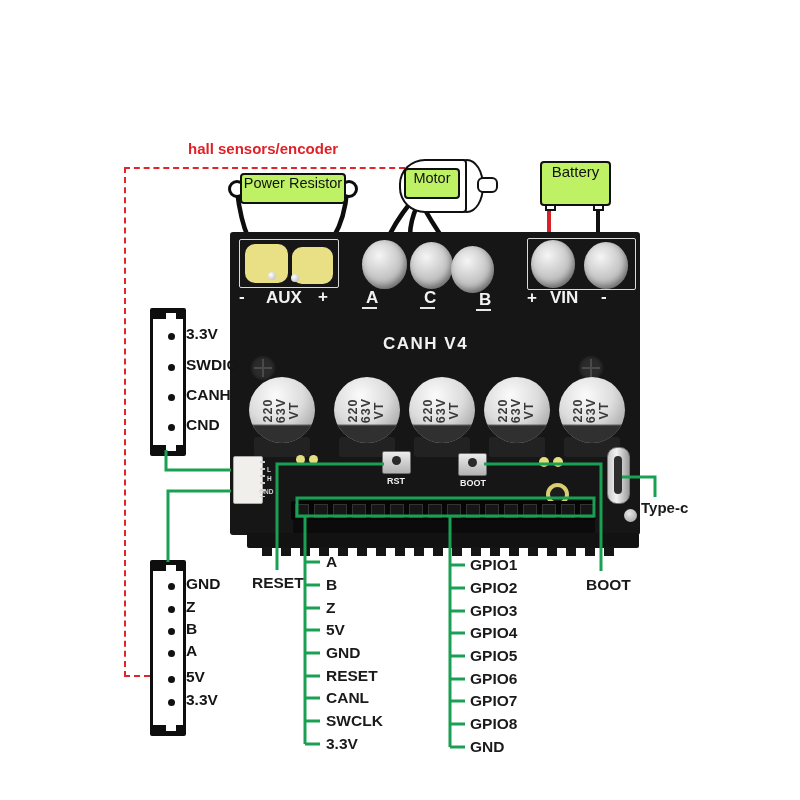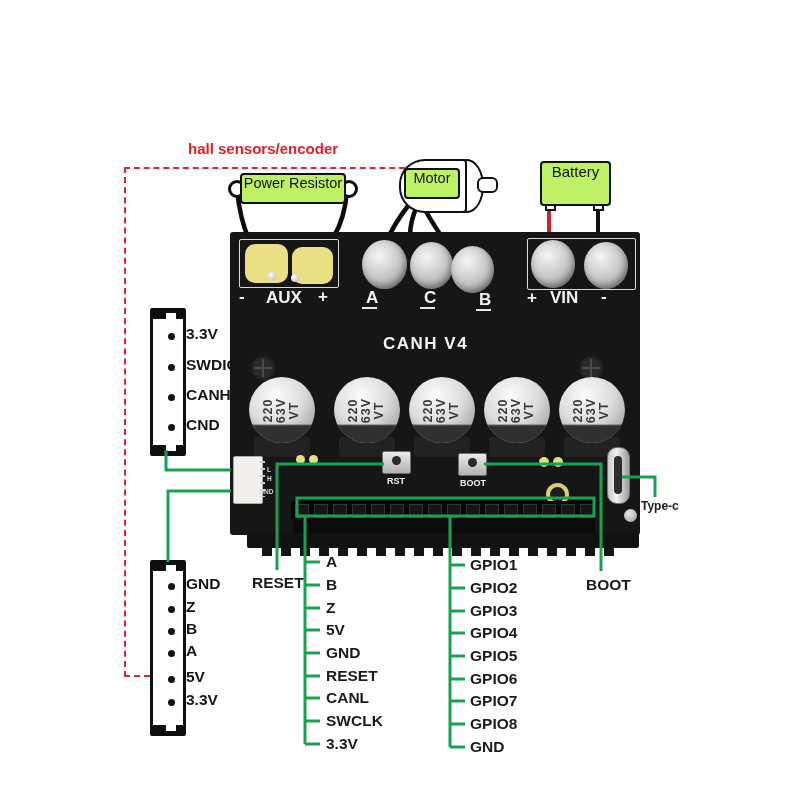--- a/index.html
+++ b/index.html
@@ -284,21 +284,21 @@
     <path d="M384,464 L277,464 L277,570" class="gw" stroke="#1aa053" stroke-width="3" fill="none"></path>
     <path d="M484,464 L601,464 L601,571" class="gw" stroke="#1aa053" stroke-width="3" fill="none"></path>
     <rect x="297" y="498" width="297" height="18" fill="none" class="gw" stroke="#1aa053" stroke-width="3"></rect>
     <path d="M622,477 L655,477 L655,497" class="gw" stroke="#1aa053" stroke-width="3" fill="none"></path>
   <path d="M305,516 L305,744 M305,562 L320,562 M305,585 L320,585 M305,608 L320,608 M305,630 L320,630 M305,653 L320,653 M305,676 L320,676 M305,698 L320,698 M305,721 L320,721 M305,744 L320,744" class="gw" stroke="#1aa053" stroke-width="3" fill="none"></path>
       <path d="M450,516 L450,747 M450,565 L465,565 M450,588 L465,588 M450,611 L465,611 M450,633 L465,633 M450,656 L465,656 M450,679 L465,679 M450,701 L465,701 M450,724 L465,724 M450,747 L465,747" class="gw" stroke="#1aa053" stroke-width="3" fill="none"></path>
     </svg>
 
   <div class="green-label" style="left:252px;top:574px;">RESET</div>
   <div class="green-label" style="left:586px;top:576px;">BOOT</div>
-  <div class="green-label" style="left:641px;top:499px;font-size:12px;">Type-c</div>
+  <div class="green-label" style="left:641px;top:499px;font-size:15px;">Type-c</div>
 
   <div id="pinout-left">
       <div class="ladder-label" style="left:326px;top:553px;">A</div>
       <div class="ladder-label" style="left:326px;top:576px;">B</div>
       <div class="ladder-label" style="left:326px;top:599px;">Z</div>
       <div class="ladder-label" style="left:326px;top:621px;">5V</div>
       <div class="ladder-label" style="left:326px;top:644px;">GND</div>
       <div class="ladder-label" style="left:326px;top:667px;">RESET</div>
       <div class="ladder-label" style="left:326px;top:689px;">CANL</div>
       <div class="ladder-label" style="left:326px;top:712px;">SWCLK</div>

